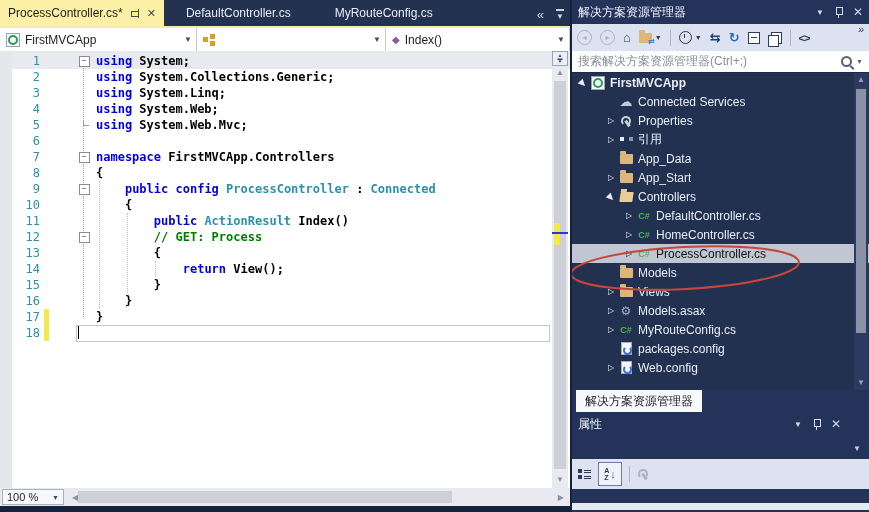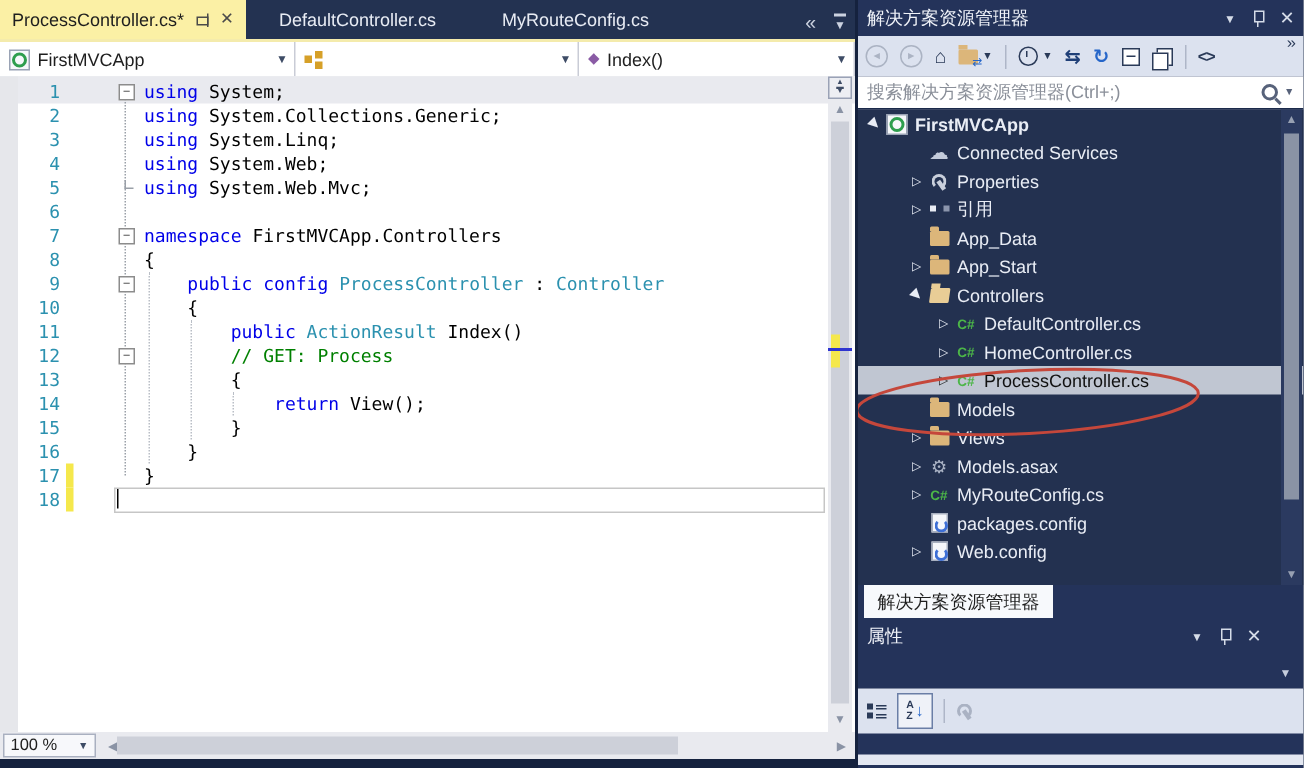--- a/index.html
+++ b/index.html
@@ -31,21 +31,21 @@
   #indicator-margin{left:0;top:0;width:12px;height:437px;background:#E6E7EB;}
   #line-numbers{left:12px;top:2px;width:28px;text-align:right;color:#2B91AF;
       font-family:"DejaVu Sans Mono","Liberation Mono",monospace;font-size:12px;line-height:16px;}
   .chg-bar{left:44px;width:5px;background:#F5E84C;}
   .outline-box{left:79px;width:9px;height:9px;border:1px solid #8C8C8C;background:#fff;color:#555;
       font-size:8px;line-height:7px;text-align:center;font-family:"DejaVu Sans Mono",monospace;}
   .outline-line{left:83px;width:1px;border-left:1px dotted #9AA0A8;}
   .outline-hook{left:83px;width:5px;height:5px;border-left:1px solid #9AA0A8;border-bottom:1px solid #9AA0A8;}
   .indent-guide{width:1px;border-left:1px dotted #B9BEC6;}
   #code-text{left:96px;top:2px;font-family:"DejaVu Sans Mono","Liberation Mono",monospace;font-size:12px;line-height:16px;color:#000;}
-  #code-text div{height:16px;white-space:pre;}
+  #code-text div{height:16px;white-space:pre;font-weight:bold;}
   .tk-k{color:#0000E8;}.tk-t{color:#2B91AF;}.tk-c{color:#008000;}.tk-p{color:#000000;}
   #cur-line-box{left:76px;height:15px;border:1px solid #C6C6C6;width:472px;}
   #caret{width:1px;height:13px;background:#000;}
 
   #v-scroll{left:552px;top:0;width:16px;height:437px;background:#E9EAEF;}
   #split-handle{left:0;top:0;width:16px;height:15px;background:#EDEEF3;border:1px solid #9AA2B6;box-sizing:border-box;
       display:flex;flex-direction:column;align-items:center;justify-content:center;color:#3E4C66;font-size:5px;line-height:3px;}
   .sb-arrow{color:#8A93A5;font-size:8px;text-align:center;width:16px;line-height:14px;}
   #v-thumb{left:2px;top:30px;width:12px;height:388px;background:#CDD0D9;}
   #mark-change{left:2px;top:172px;width:6px;height:22px;background:#F5E84C;}
@@ -227,21 +227,21 @@
       </div>
     <div id="code-text" class="abs">
         <div><span class="tk-k">using</span><span class="tk-p"> System;</span></div>
         <div><span class="tk-k">using</span><span class="tk-p"> System.Collections.Generic;</span></div>
         <div><span class="tk-k">using</span><span class="tk-p"> System.Linq;</span></div>
         <div><span class="tk-k">using</span><span class="tk-p"> System.Web;</span></div>
         <div><span class="tk-k">using</span><span class="tk-p"> System.Web.Mvc;</span></div>
         <div></div>
         <div><span class="tk-k">namespace</span><span class="tk-p"> FirstMVCApp.Controllers</span></div>
         <div><span class="tk-p">{</span></div>
-        <div><span class="tk-p">    </span><span class="tk-k">public</span><span class="tk-p"> </span><span class="tk-k">config</span><span class="tk-p"> </span><span class="tk-t">ProcessController</span><span class="tk-p"> : </span><span class="tk-t">Controller</span></div>
+        <div><span class="tk-p">    </span><span class="tk-k">public</span><span class="tk-p"> </span><span class="tk-k">config</span><span class="tk-p"> </span><span class="tk-t">ProcessController</span><span class="tk-p"> : </span><span class="tk-t">Connected</span></div>
         <div><span class="tk-p">    {</span></div>
         <div><span class="tk-p">        </span><span class="tk-k">public</span><span class="tk-p"> </span><span class="tk-t">ActionResult</span><span class="tk-p"> Index()</span></div>
         <div><span class="tk-p">        </span><span class="tk-c">// GET: Process</span></div>
         <div><span class="tk-p">        {</span></div>
         <div><span class="tk-p">            </span><span class="tk-k">return</span><span class="tk-p"> View();</span></div>
         <div><span class="tk-p">        }</span></div>
         <div><span class="tk-p">    }</span></div>
         <div><span class="tk-p">}</span></div>
         <div></div>
       </div>

